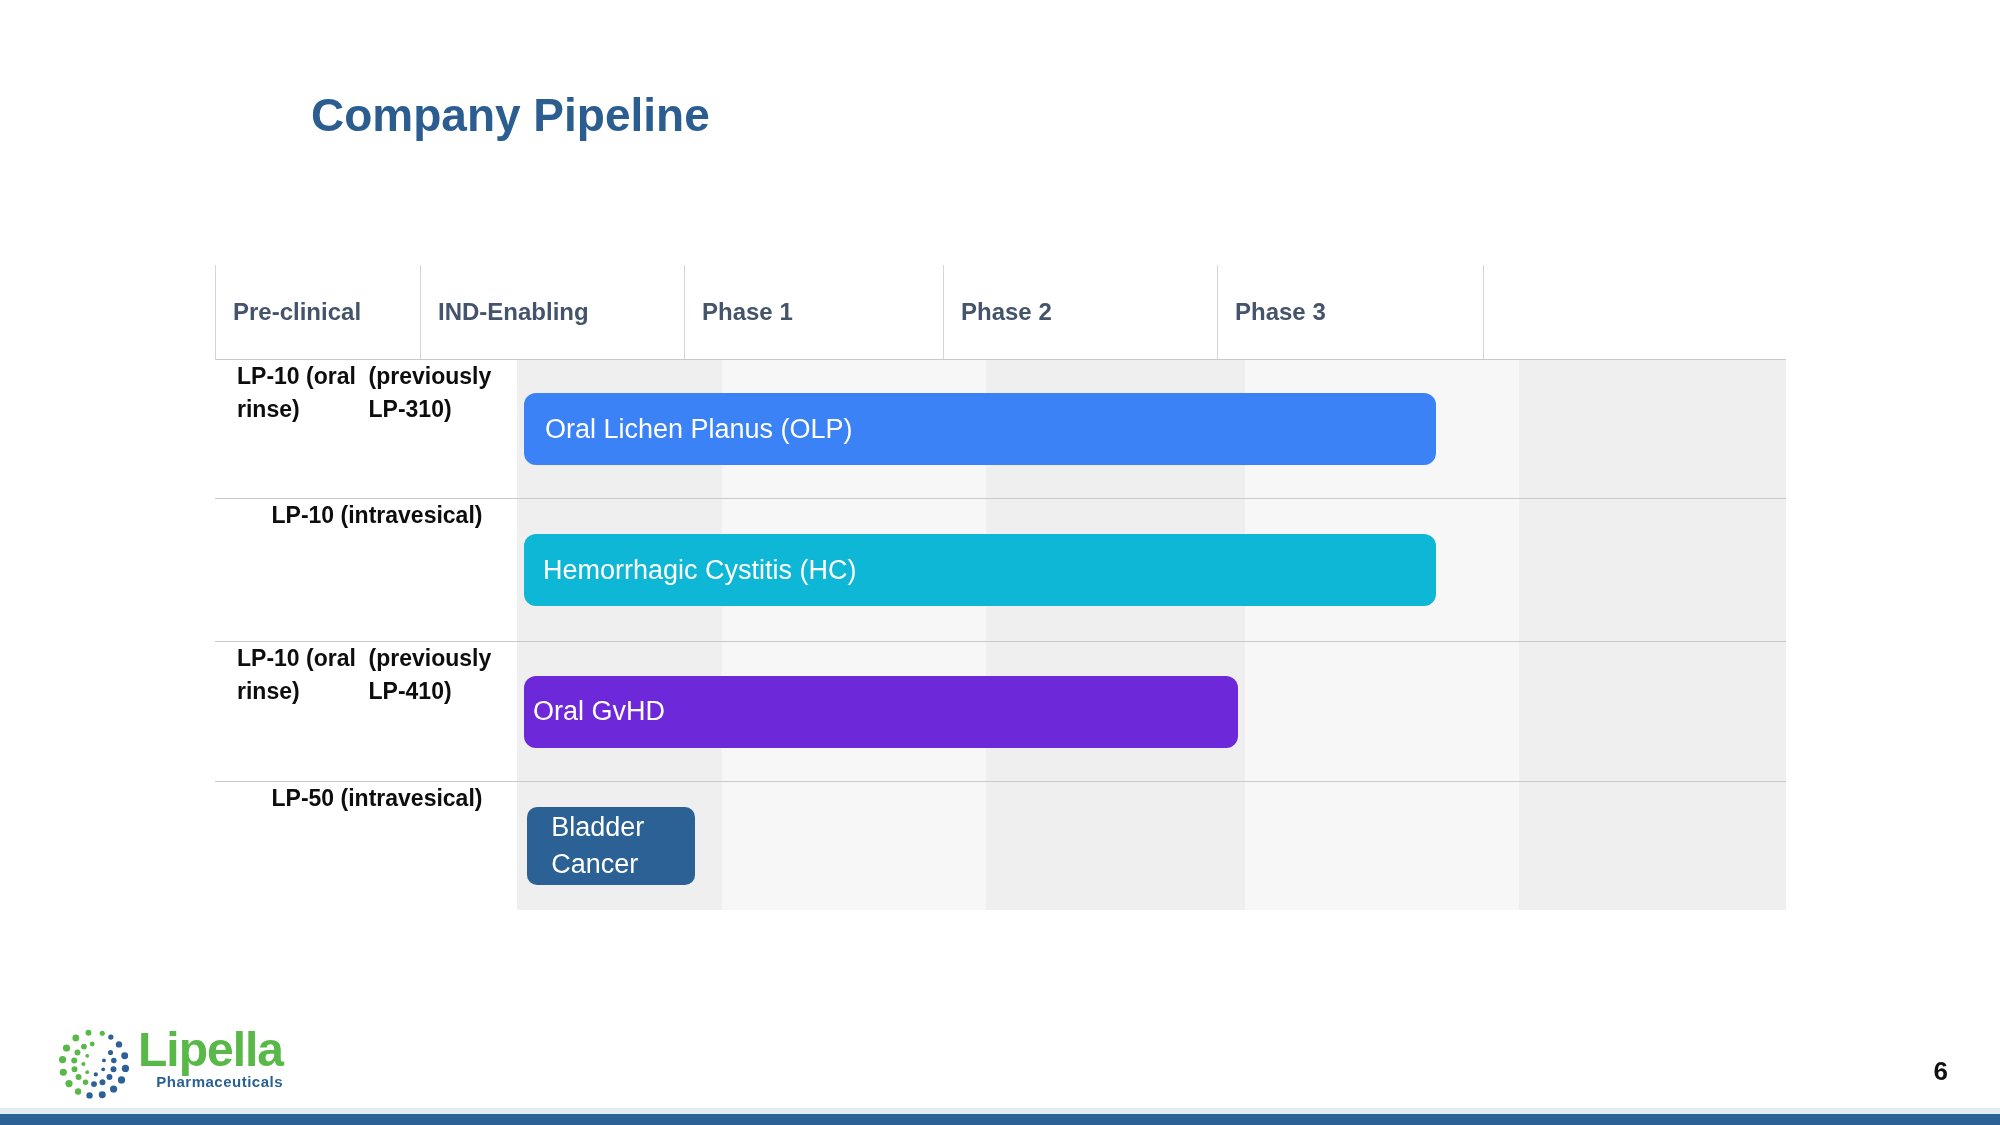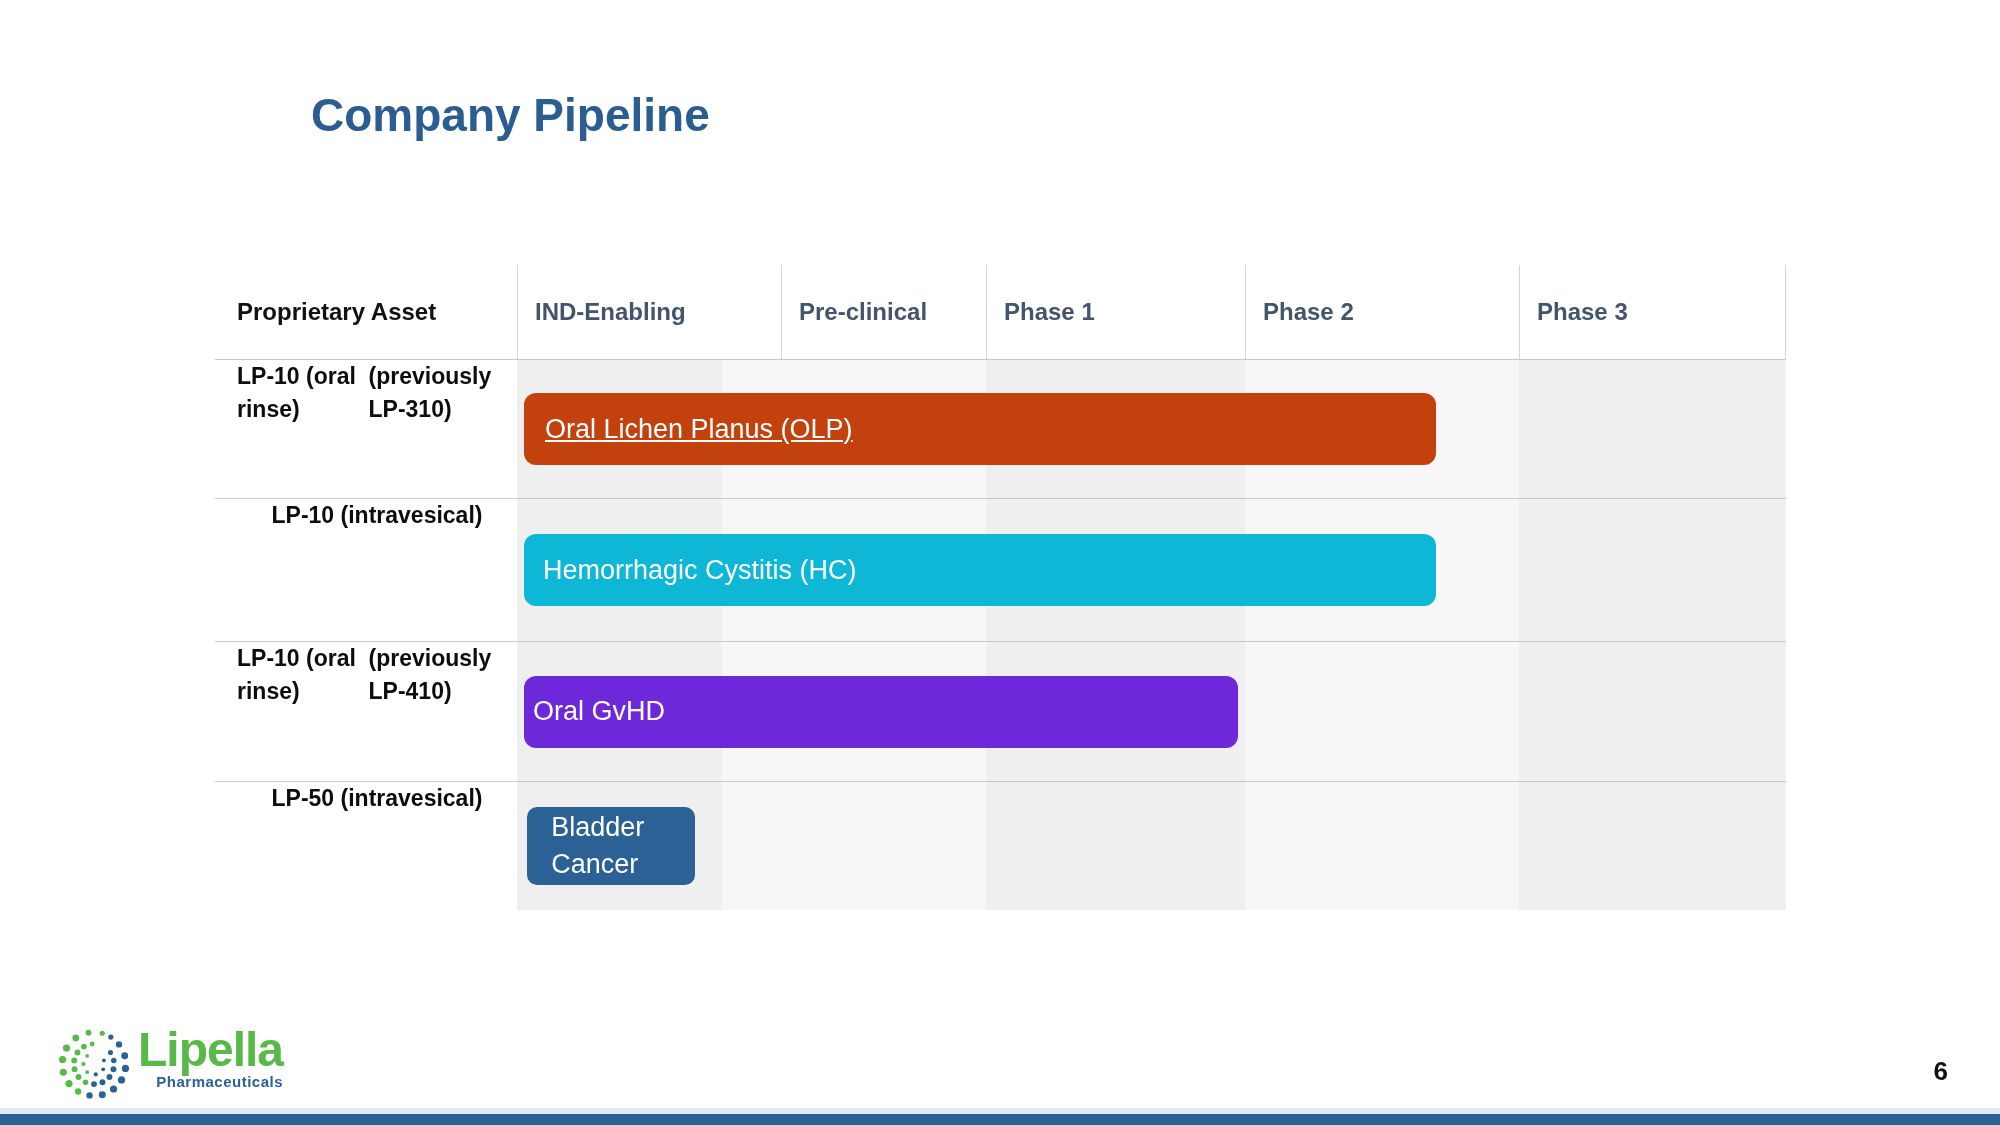--- a/index.html
+++ b/index.html
@@ -42,43 +42,42 @@
 </head>
 <body>
 
 <div class="slide">
 
   <div class="title">Company Pipeline</div>
 
   <div class="pipeline">
 
     <div class="phead">
-      <div class="hcell first" style="color:#111;">Proprietary Asset</div>
+      <div class="hcell" style="width:205px;">Pre-clinical</div>
       <div class="hcell" style="width:264px;">IND-Enabling</div>
-      <div class="hcell" style="width:205px;">Pre-clinical</div>
       <div class="hcell" style="width:259px;">Phase 1</div>
       <div class="hcell" style="width:274px;">Phase 2</div>
       <div class="hcell last" style="width:267px;">Phase 3</div>
     </div>
 
     <div class="pbody">
       <div class="colshade" style="left:302px;width:205px;background:#EFEFEF;"></div>
       <div class="colshade" style="left:507px;width:264px;background:#F7F7F7;"></div>
       <div class="colshade" style="left:771px;width:259px;background:#EFEFEF;"></div>
       <div class="colshade" style="left:1030px;width:274px;background:#F7F7F7;"></div>
       <div class="colshade" style="left:1304px;width:267px;background:#EFEFEF;"></div>
     </div>
 
     <div class="prow" style="top:94px;height:139px;">
       <div class="rlabel">
         <span>LP-10 (oral rinse)</span>
         <span>(previously LP-310)</span>
       </div>
       <div class="rlane">
-        <div class="bar b0" style="left: 0.55%; width: 71.9%; background: #c2410c; text-decoration: underline;">
+        <div class="bar b0" style="left: 0.55%; width: 71.9%; background: #3b82f6;">
           <span>Oral Lichen Planus (OLP)</span>
         </div>
       </div>
     </div>
 
     <div class="prow" style="top:233px;height:143px;">
       <div class="rlabel">
         <span>LP-10 (intravesical)</span>
         <span></span>
       </div>

